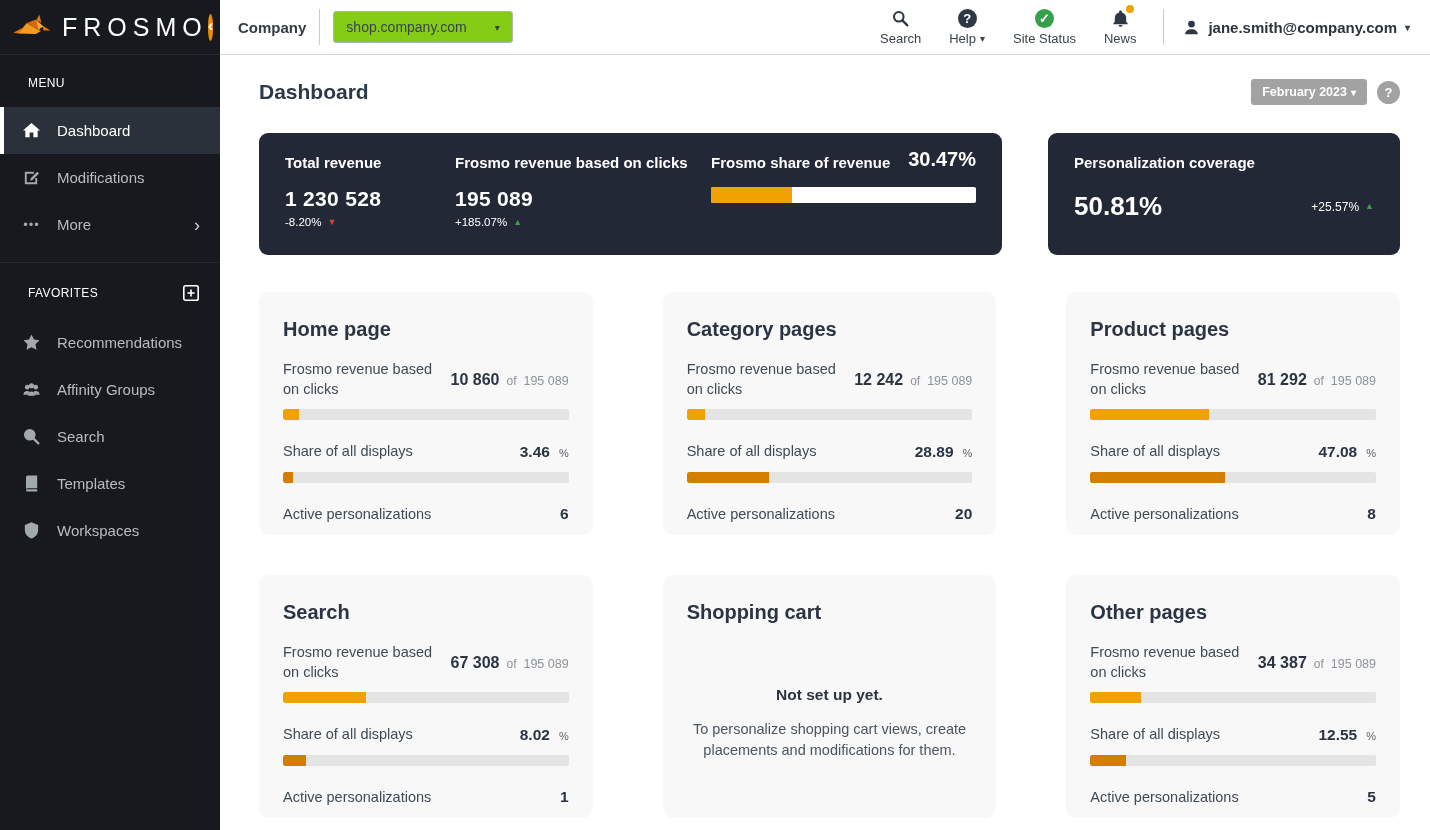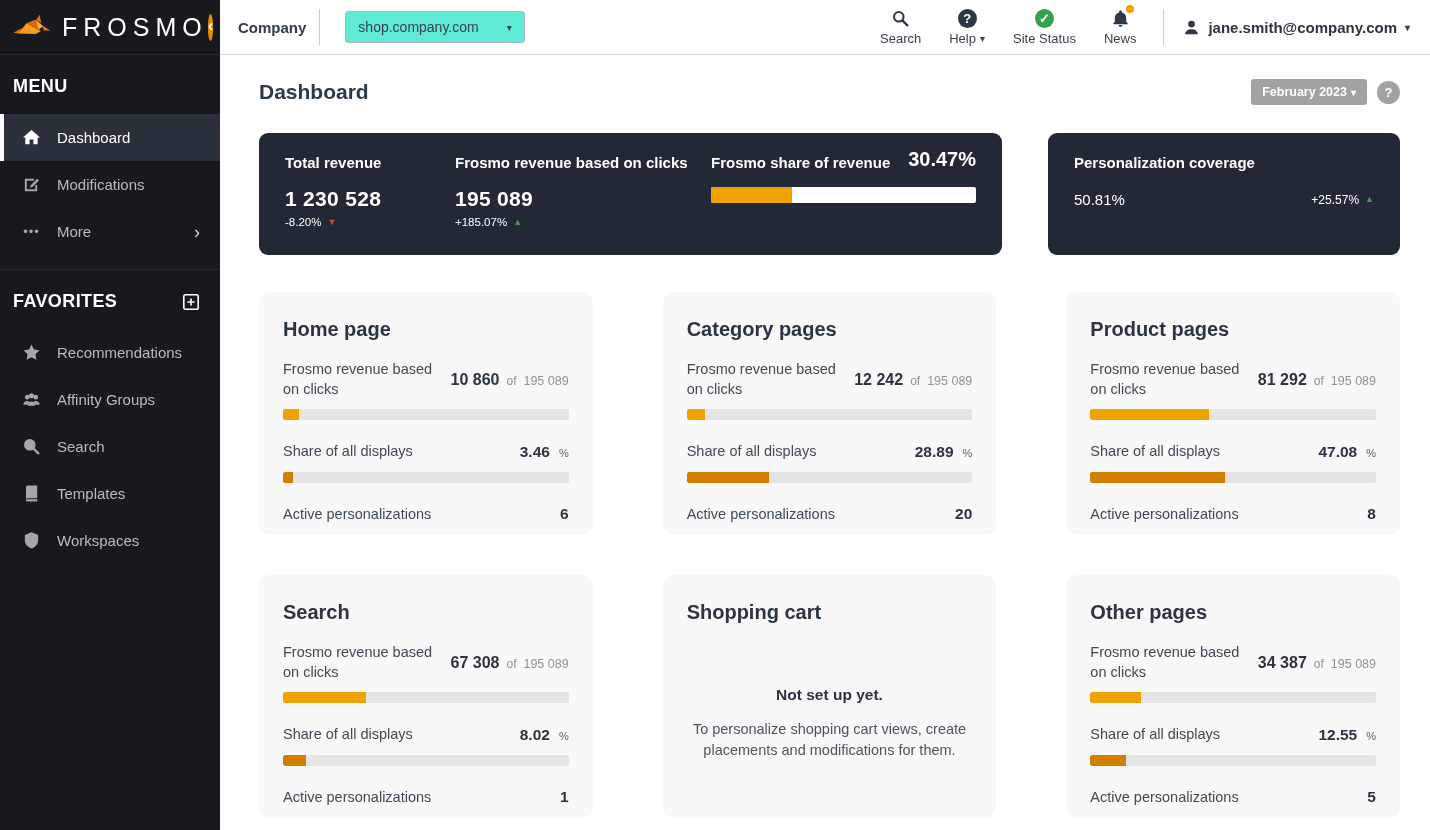--- a/index.html
+++ b/index.html
@@ -8,38 +8,38 @@
     width:1430px; height:830px; overflow:hidden;
     font-family:"Liberation Sans", sans-serif;
     display:flex; background:#ffffff; color:#2b3442;
   }
 
   
   .sidebar { width:220px; min-width:220px; background:#17191e; display:flex; flex-direction:column; }
   .logo-row { height:55px; min-height:55px; display:flex; align-items:center; padding:0 10px 0 12px; border-bottom:1px solid #26292e; }
   .brand-name { color:#fff; font-size:25px; letter-spacing:6px; font-weight:400; margin-left:8px; flex:1; }
   .collapse-btn { width:27px; height:27px; border-radius:50%; background:#f08c00; color:#fff; display:flex; align-items:center; justify-content:center; font-size:17px; font-weight:bold; cursor:pointer; padding-bottom:2px; }
-  .section-header { display:flex; align-items:center; justify-content:space-between; padding:21px 20px 17px 13px; color:#fff; font-weight:bold; font-size:18px; letter-spacing:.4px; }
+  .section-header { display:flex; align-items:center; justify-content:space-between; padding:21px 20px 17px 28px; color:#fff; font-weight:normal; font-size:12px; letter-spacing:.4px; }
   .nav-item { display:flex; align-items:center; gap:16px; padding:0 20px 0 22px; height:47px; font-size:15px; color:#b8bcc0; cursor:pointer; position:relative; }
   .nav-item svg { width:19px; height:19px; fill:#a2a8ad; flex:none; }
   .nav-item.active { background:#2a313b; color:#fff; }
   .nav-item.active::before { content:""; position:absolute; left:0; top:0; bottom:0; width:4px; background:#fff; }
   .nav-item.active svg { fill:#fff; }
   .chev-right { margin-left:auto; font-size:18px; line-height:1; color:#cfd3d7; }
   .side-divider { border-top:1px solid #26292e; margin-top:14px; }
   .plus-btn { cursor:pointer; display:flex; }
   .plus-btn svg { width:18px; height:18px; stroke:#fff; }
   .ellipsis-glyph { font-size:13px; letter-spacing:1px; color:#a2a8ad; width:19px; text-align:center; }
 
   
   .main { flex:1; display:flex; flex-direction:column; min-width:0; }
   .topbar { height:55px; min-height:55px; border-bottom:1px solid #d7d7d7; display:flex; align-items:center; padding:0 20px 0 18px; background:#fff; }
   .company-label { font-size:15px; font-weight:bold; color:#333c46; }
   .topbar-sep { width:1px; height:36px; background:#c9cdd1; margin:0 13px; }
-  .site-select { border:1px solid #aeb4ba; border-radius:3px; padding:7px 12px; font-size:14px; color:#39424c; display:flex; align-items:center; gap:28px; cursor:pointer; background:#5eead4;margin-left:12px; }
+  .site-select { border:1px solid #aeb4ba; border-radius:3px; padding:7px 12px; font-size:14px; color:#39424c; display:flex; align-items:center; gap:28px; cursor:pointer; background:#84cc16; }
   .caret { font-size:10px; color:#39424c; }
   .topbar-right { margin-left:auto; display:flex; align-items:center; }
   .action { display:flex; flex-direction:column; align-items:center; justify-content:center; font-size:13px; color:#39424c; gap:3px; cursor:pointer; margin:0 14px; }
   .action .ic { height:20px; display:flex; align-items:center; justify-content:center; color:#2e3844; }
   .action .ic svg { width:19px; height:19px; }
   .action-label { display:flex; align-items:center; gap:4px; }
   .circle-ic { width:19px; height:19px; border-radius:50%; color:#fff; font-size:13px; font-weight:bold; display:flex; align-items:center; justify-content:center; }
   .circle-ic.dark { background:#2e3844; }
   .circle-ic.green { background:#34a04a; }
   .bell-wrap { position:relative; }
@@ -66,21 +66,21 @@
   .ov-value { font-size:21px; font-weight:bold; margin-top:16px; letter-spacing:.3px; }
   .ov-delta { font-size:11.5px; margin-top:5px; display:flex; gap:6px; align-items:center; }
   .tri { font-size:9px; line-height:1; }
   .tri.down { color:#cc4733; }
   .tri.up { color:#3f9d49; }
   .ov-share-head { display:flex; justify-content:space-between; align-items:flex-start; }
   .ov-share-value { font-size:20px; font-weight:bold; margin-top:-6px; }
   .ov-bar { margin-top:16px; height:16px; background:#fff; border-radius:2px; overflow:hidden; }
   .ov-bar-fill { height:100%; background:#f0a202; }
   .cov-row { display:flex; justify-content:space-between; align-items:center; margin-top:20px; }
-  .cov-value { font-size:15px; font-weight:normal; }
+  .cov-value { font-size:26px; font-weight:bold; }
   .cov-delta { font-size:12px; display:flex; gap:6px; align-items:center; }
 
   
   .cards-grid { display:grid; grid-template-columns:repeat(3, 1fr); gap:40px 70px; }
   .card { background:#f8f8f8; border-radius:10px; padding:22px 24px; height:243px; }
   .card-title { font-size:20px; font-weight:bold; color:#2b3442; margin:4px 0 19px; }
   .m-section { margin-bottom:22px; }
   .m-row { display:flex; justify-content:space-between; align-items:center; }
   .m-label { font-size:14.5px; color:#3f4a55; line-height:1.35; max-width:58%; }
   .m-valwrap { display:flex; align-items:baseline; gap:7px; white-space:nowrap; }

